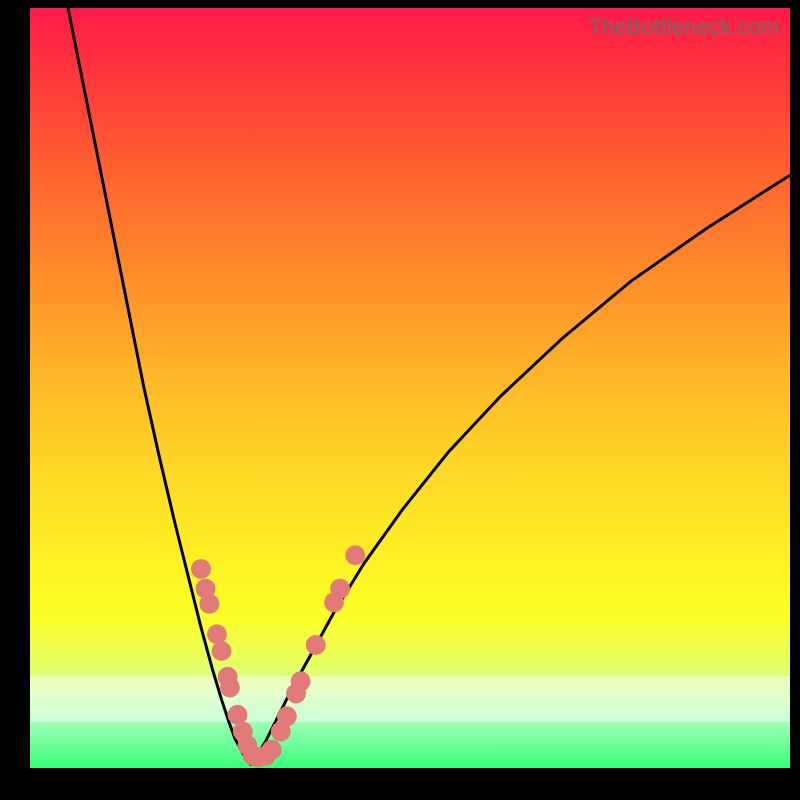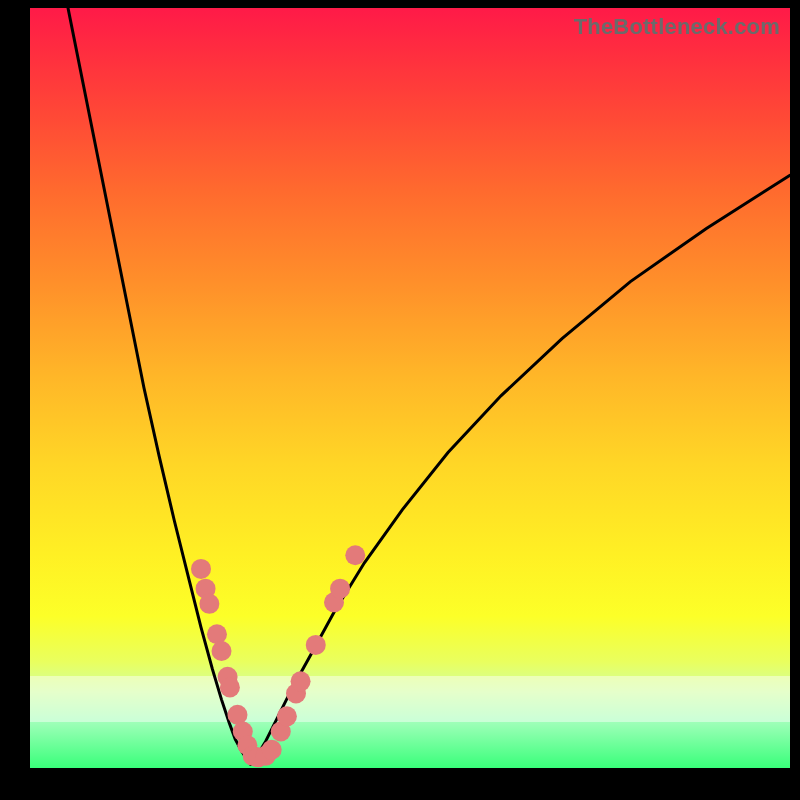--- a/index.html
+++ b/index.html
@@ -53,21 +53,21 @@
     bottom: 46px;
     background: rgba(255,255,255,0.45);
   }
   .watermark {
     position: absolute;
     top: 6px;
     right: 10px;
     color: #6b6b6b;
     font-size: 22px;
     letter-spacing: 0.2px;
-    font-weight: 700;
+    font-weight: 400;
     user-select: none;
   }
   svg.chart-svg {
     position: absolute;
     left: 0; top: 0;
     width: 760px;
     height: 760px;
     overflow: visible;
   }
 </style>

